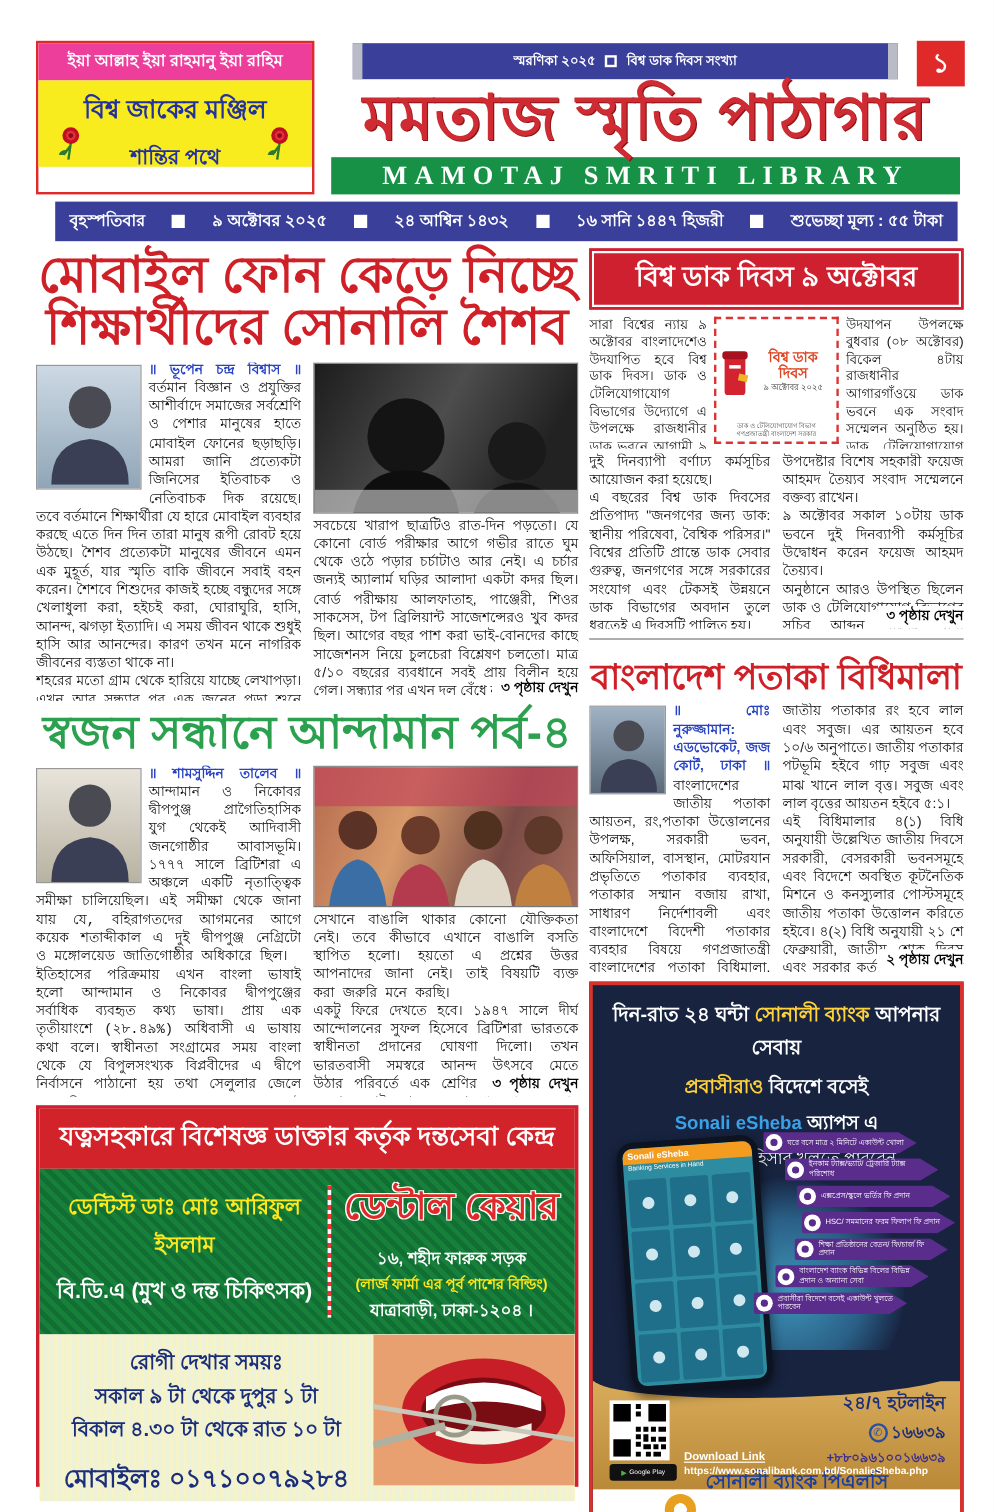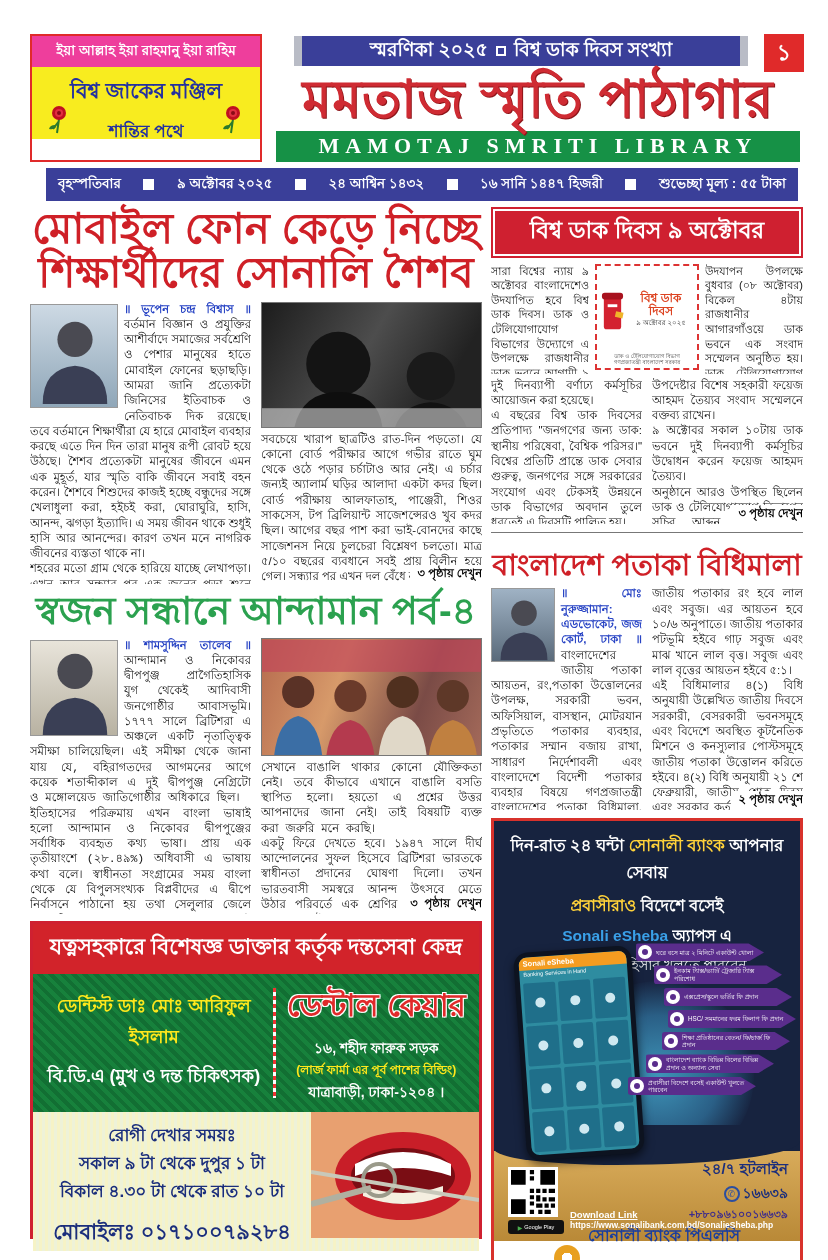--- a/index.html
+++ b/index.html
@@ -13,21 +13,21 @@
   .header-top { display:flex; gap:14px; }
   .brand-box { width:232px; border:2px solid #e02a2a; }
   .kalima { background:#ee3e9c; color:#fff; font-weight:bold; font-size:13.5px; text-align:center; padding:4px 2px; white-space:nowrap; }
   .org { background:#f8ec1f; text-align:center; padding:8px 4px 6px; position:relative; height:72px; }
   .org-name { color:#2330a0; font-weight:bold; font-size:21px; }
   .org-tag  { color:#2330a0; font-weight:bold; font-size:17px; margin-top:8px; }
   .rose { position:absolute; bottom:4px; width:26px; height:30px; }
   .rose.left{ left:14px; } .rose.right{ right:14px; }
   .masthead-right { flex:1; position:relative; }
   .issue-bar { display:flex; align-items:center; justify-content:center; gap:8px;
-               background:#3a3f99; color:#fff; font-weight:bold; font-size:19px;
+               background:#3a3f99; color:#fff; font-weight:bold; font-size:11px;
                height:30px; margin:2px 52px 0 18px; border-left:8px solid #b9bcc6; border-right:8px solid #b9bcc6; }
   .issue-sq { width:10px; height:10px; border:2px solid #fff; display:inline-block; }
   .page-no { position:absolute; right:-4px; top:0; width:40px; height:38px; background:#e02a2a;
              color:#fff; font-weight:bold; font-size:22px; display:flex; align-items:center; justify-content:center; }
   .title-bn { text-align:center; color:#cf2b33; font-weight:bold; font-size:52px; line-height:1.05;
               margin-top:6px; text-shadow:1px 1px 0 #8c1418; letter-spacing:1px; }
   .title-en { background:#169146; color:#fff; text-align:center; font-family:"Liberation Serif","DejaVu Serif",serif;
               font-weight:bold; font-size:22px; letter-spacing:6px; margin-top:4px; padding:2px 0 3px; }
   .date-bar { display:flex; align-items:center; justify-content:space-between; background:#3a3f99; color:#fff;
               font-weight:bold; font-size:13.5px; margin:6px 2px 0 16px; padding:5px 12px; }

